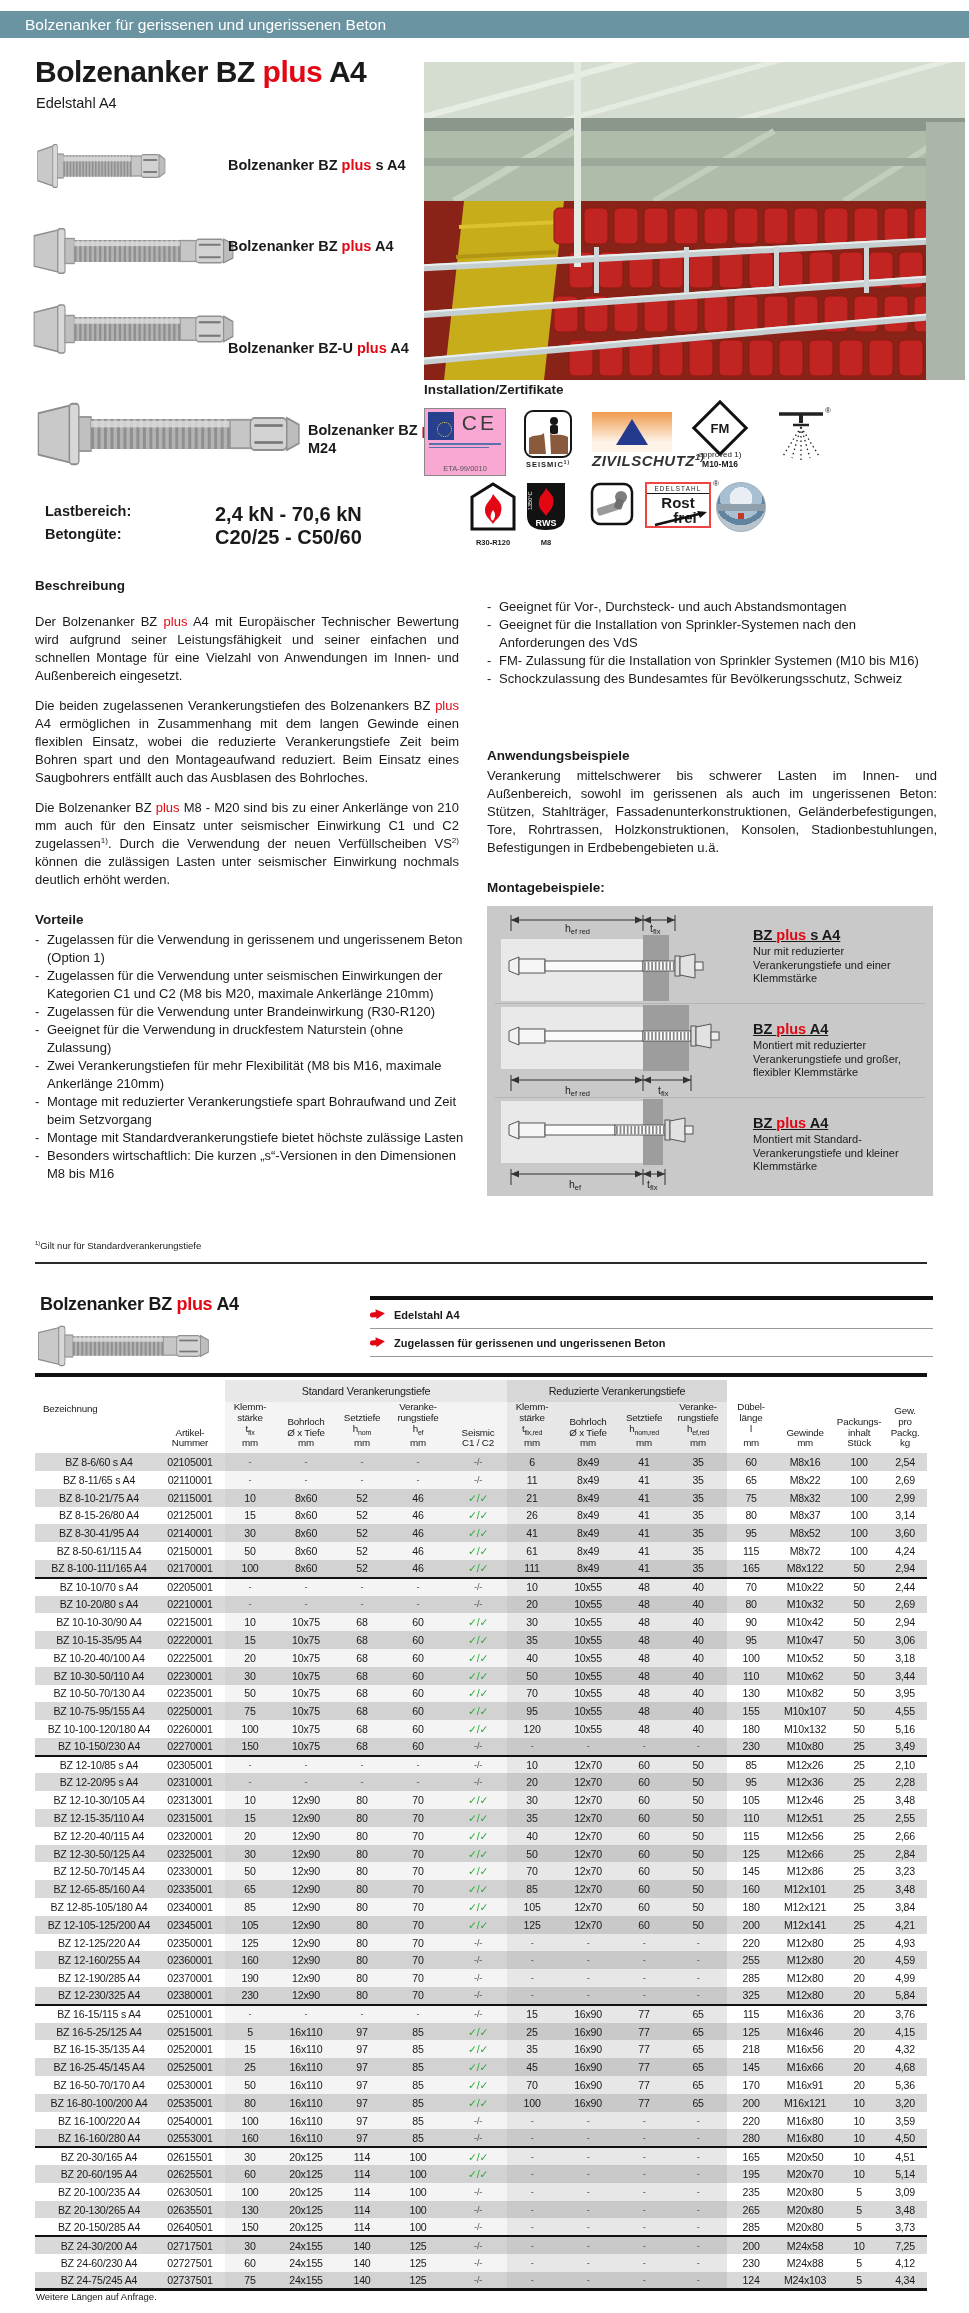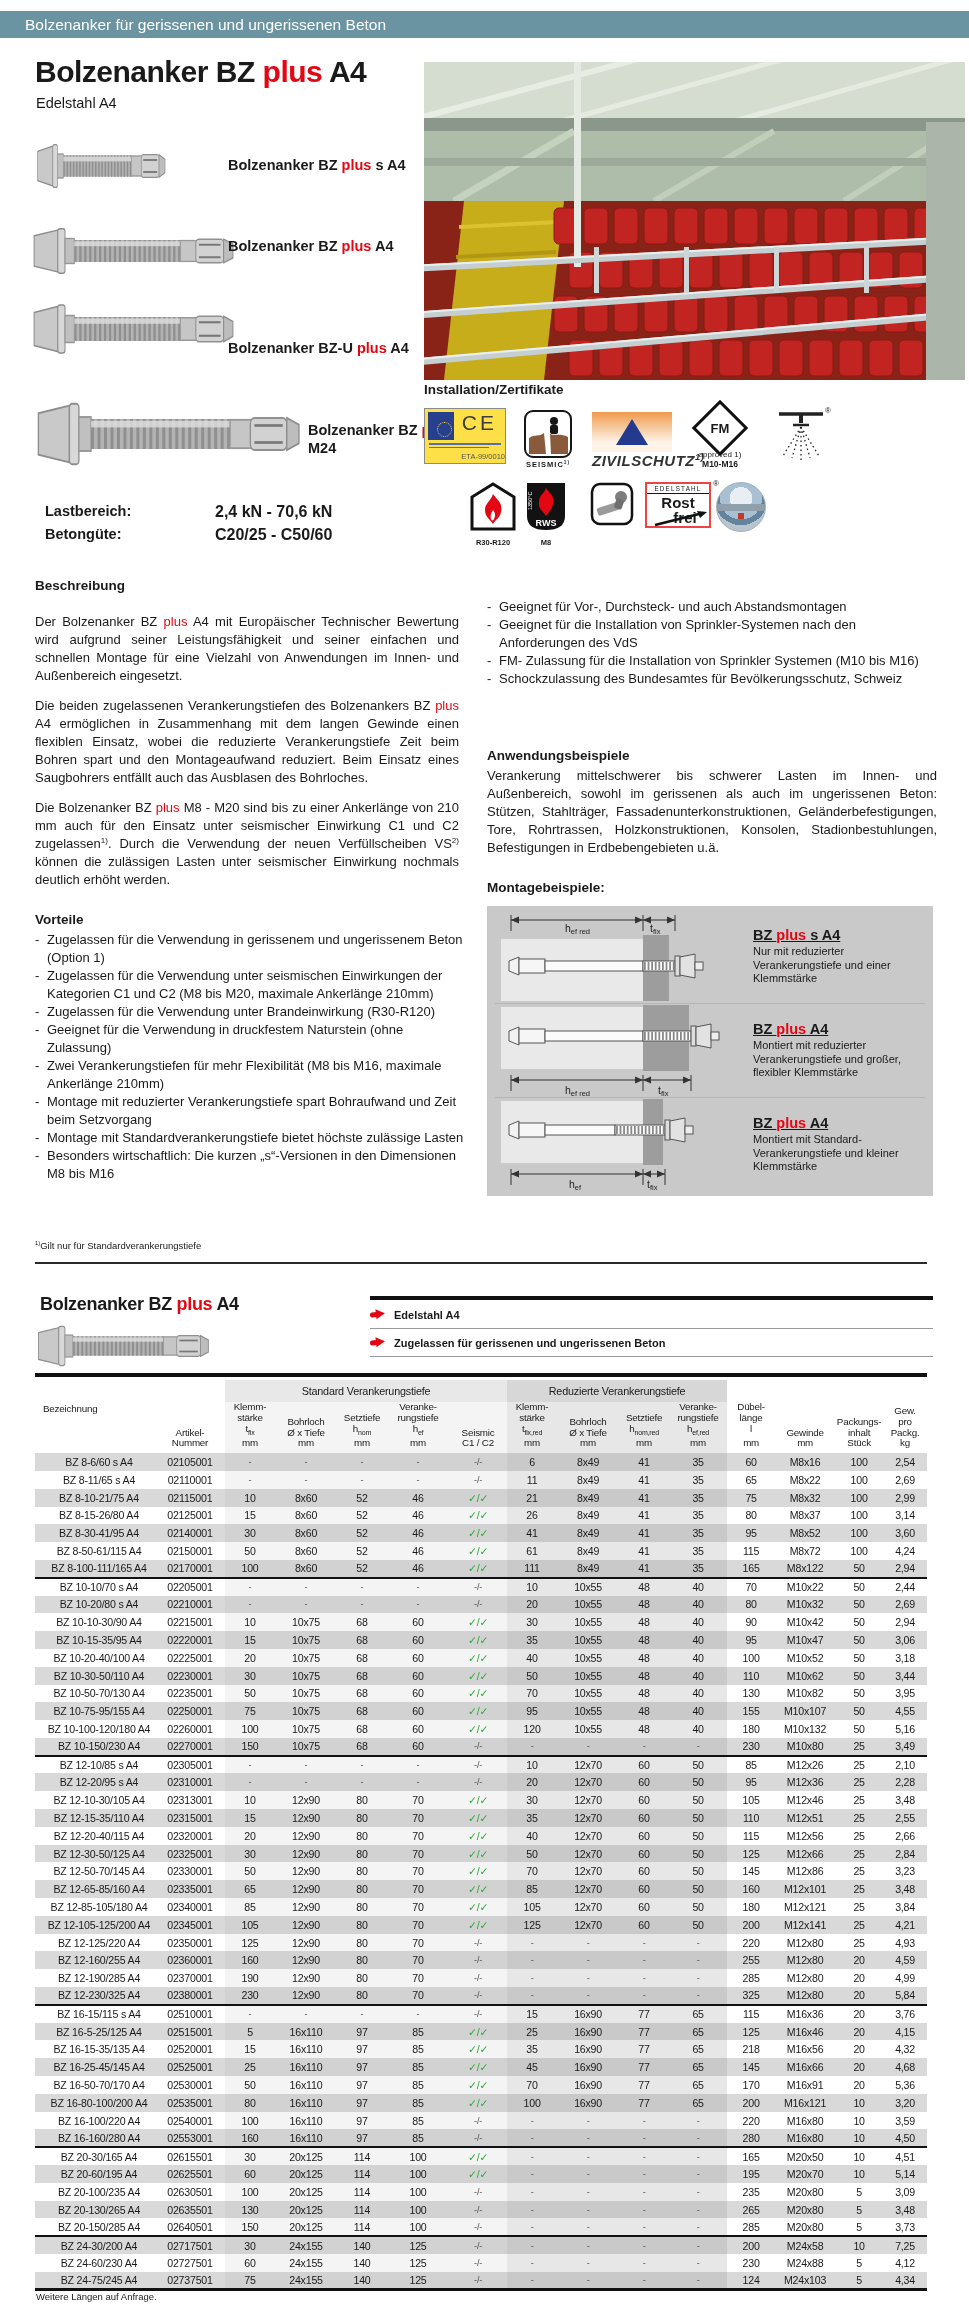--- a/index.html
+++ b/index.html
@@ -20,21 +20,21 @@
   
   .plabel{position:absolute;font-size:14.5px;font-weight:bold;white-space:nowrap;}
 
   
   .photo{position:absolute;left:424px;top:62px;width:541px;height:318px;overflow:hidden;}
 
   
   .sec-head{font-weight:bold;font-size:13.5px;}
   .cert-caption{font-size:7.5px;font-weight:bold;text-align:center;margin-top:2px;}
   .cert-item{position:absolute;text-align:center;}
-  .etabox{width:82px;height:56px;border:1px solid #8a8a8a;background:#fde047;box-sizing:border-box;position:relative;text-align:right;}
+  .etabox{width:82px;height:68px;border:1px solid #8a8a8a;background:#f9a8d4;box-sizing:border-box;position:relative;}
   .etabox .blue{position:absolute;left:3px;top:3px;width:26px;height:28px;background:#27408e;}
   .etabox .stars{position:absolute;left:9px;top:10px;width:13px;height:13px;border:1px dotted #f4d23c;border-radius:50%;}
   .etabox .ce{position:absolute;right:8px;top:2px;font-size:21px;color:#3c3c3c;letter-spacing:3px;}
   .etabox .tl{position:absolute;left:4px;top:34px;width:72px;height:1.5px;background:#5a6fae;}
   .etabox .tl2{top:37.5px;width:60px;}
   .etabox .eta{position:absolute;left:0;bottom:2px;width:100%;font-size:7.5px;color:#555;}
   .seismicbox{width:48px;height:48px;border:2.5px solid #161616;border-radius:9px;background:#fff;box-sizing:border-box;overflow:hidden;position:relative;}
   .zsbox{width:80px;height:40px;background:linear-gradient(#ef9a4d,#fdf3e7 75%);position:relative;}
   .zsbox .tri{position:absolute;left:24px;top:7px;width:0;height:0;border-left:16px solid transparent;
         border-right:16px solid transparent;border-bottom:26px solid #233a8f;}
@@ -48,21 +48,21 @@
   .rost-top{font-size:6.3px;letter-spacing:1.2px;border-bottom:1px solid #161616;padding:1px 0;}
   .rost-main{font-size:15px;font-weight:bold;line-height:13px;margin-top:2px;}
   .sprphoto{width:48px;height:48px;border-radius:50%;
      background:radial-gradient(circle at 50% 32%, #e8eef4 0 28%, #a9bfd2 28% 52%, #62849f 52% 66%, #b9c4cd 66% 100%);
      position:relative;overflow:hidden;border:1px solid #9fb0bd;}
   .sprphoto .bar{position:absolute;left:0;top:21px;width:100%;height:7px;background:#8fa0ac;}
   .sprphoto .dot{position:absolute;left:21px;top:30px;width:6px;height:6px;background:#c0392b;}
 
   
   .load-label{position:absolute;left:45px;font-size:14.5px;font-weight:bold;}
-  .load-value{position:absolute;left:215px;font-size:16px;font-weight:bold;}
+  .load-value{position:absolute;left:215px;font-size:20px;font-weight:bold;}
 
   
   .col-left{position:absolute;left:35px;width:424px;}
   .col-right{position:absolute;left:487px;width:450px;}
   .para{font-size:13px;line-height:18px;text-align:justify;margin:0 0 12px 0;}
   .bline{display:flex;font-size:13px;line-height:18px;}
   .bdash{width:12px;flex:none;}
   .btxt{flex:1;}
   .footnote{position:absolute;left:35px;top:1240px;font-size:9.5px;}
   .hr1{position:absolute;left:35px;top:1262px;width:892px;height:2px;background:#2a2a2a;}

